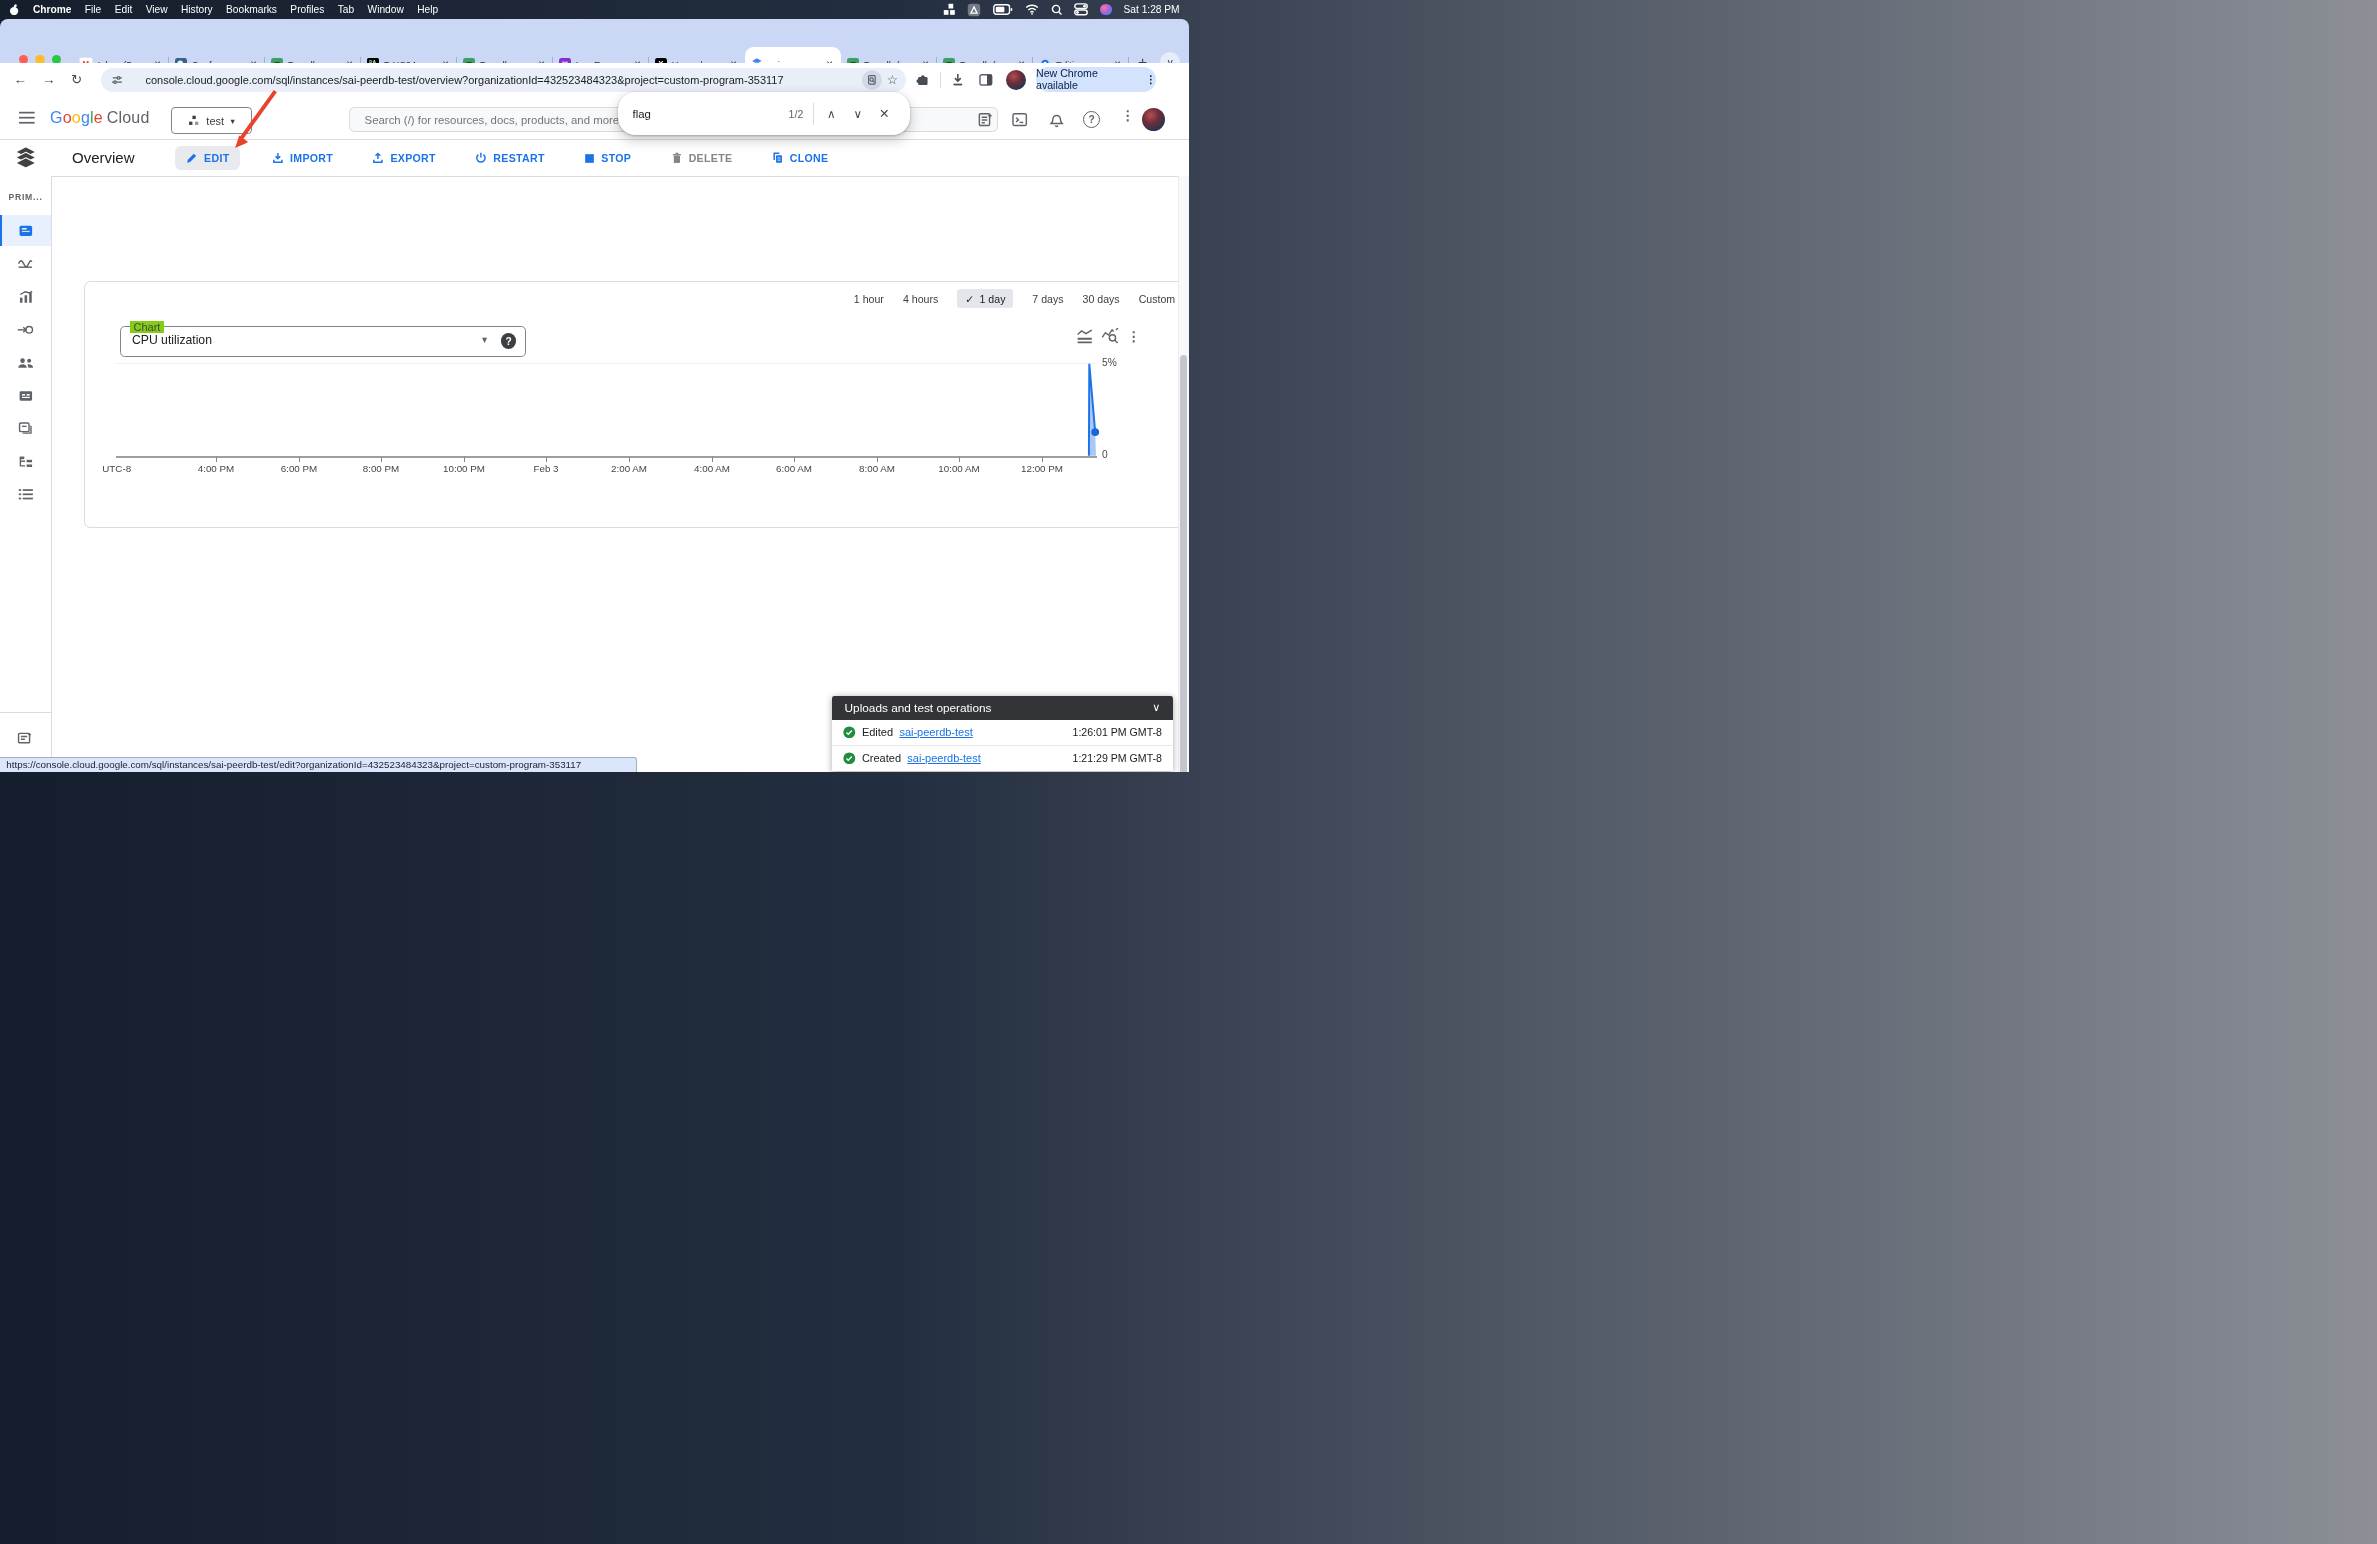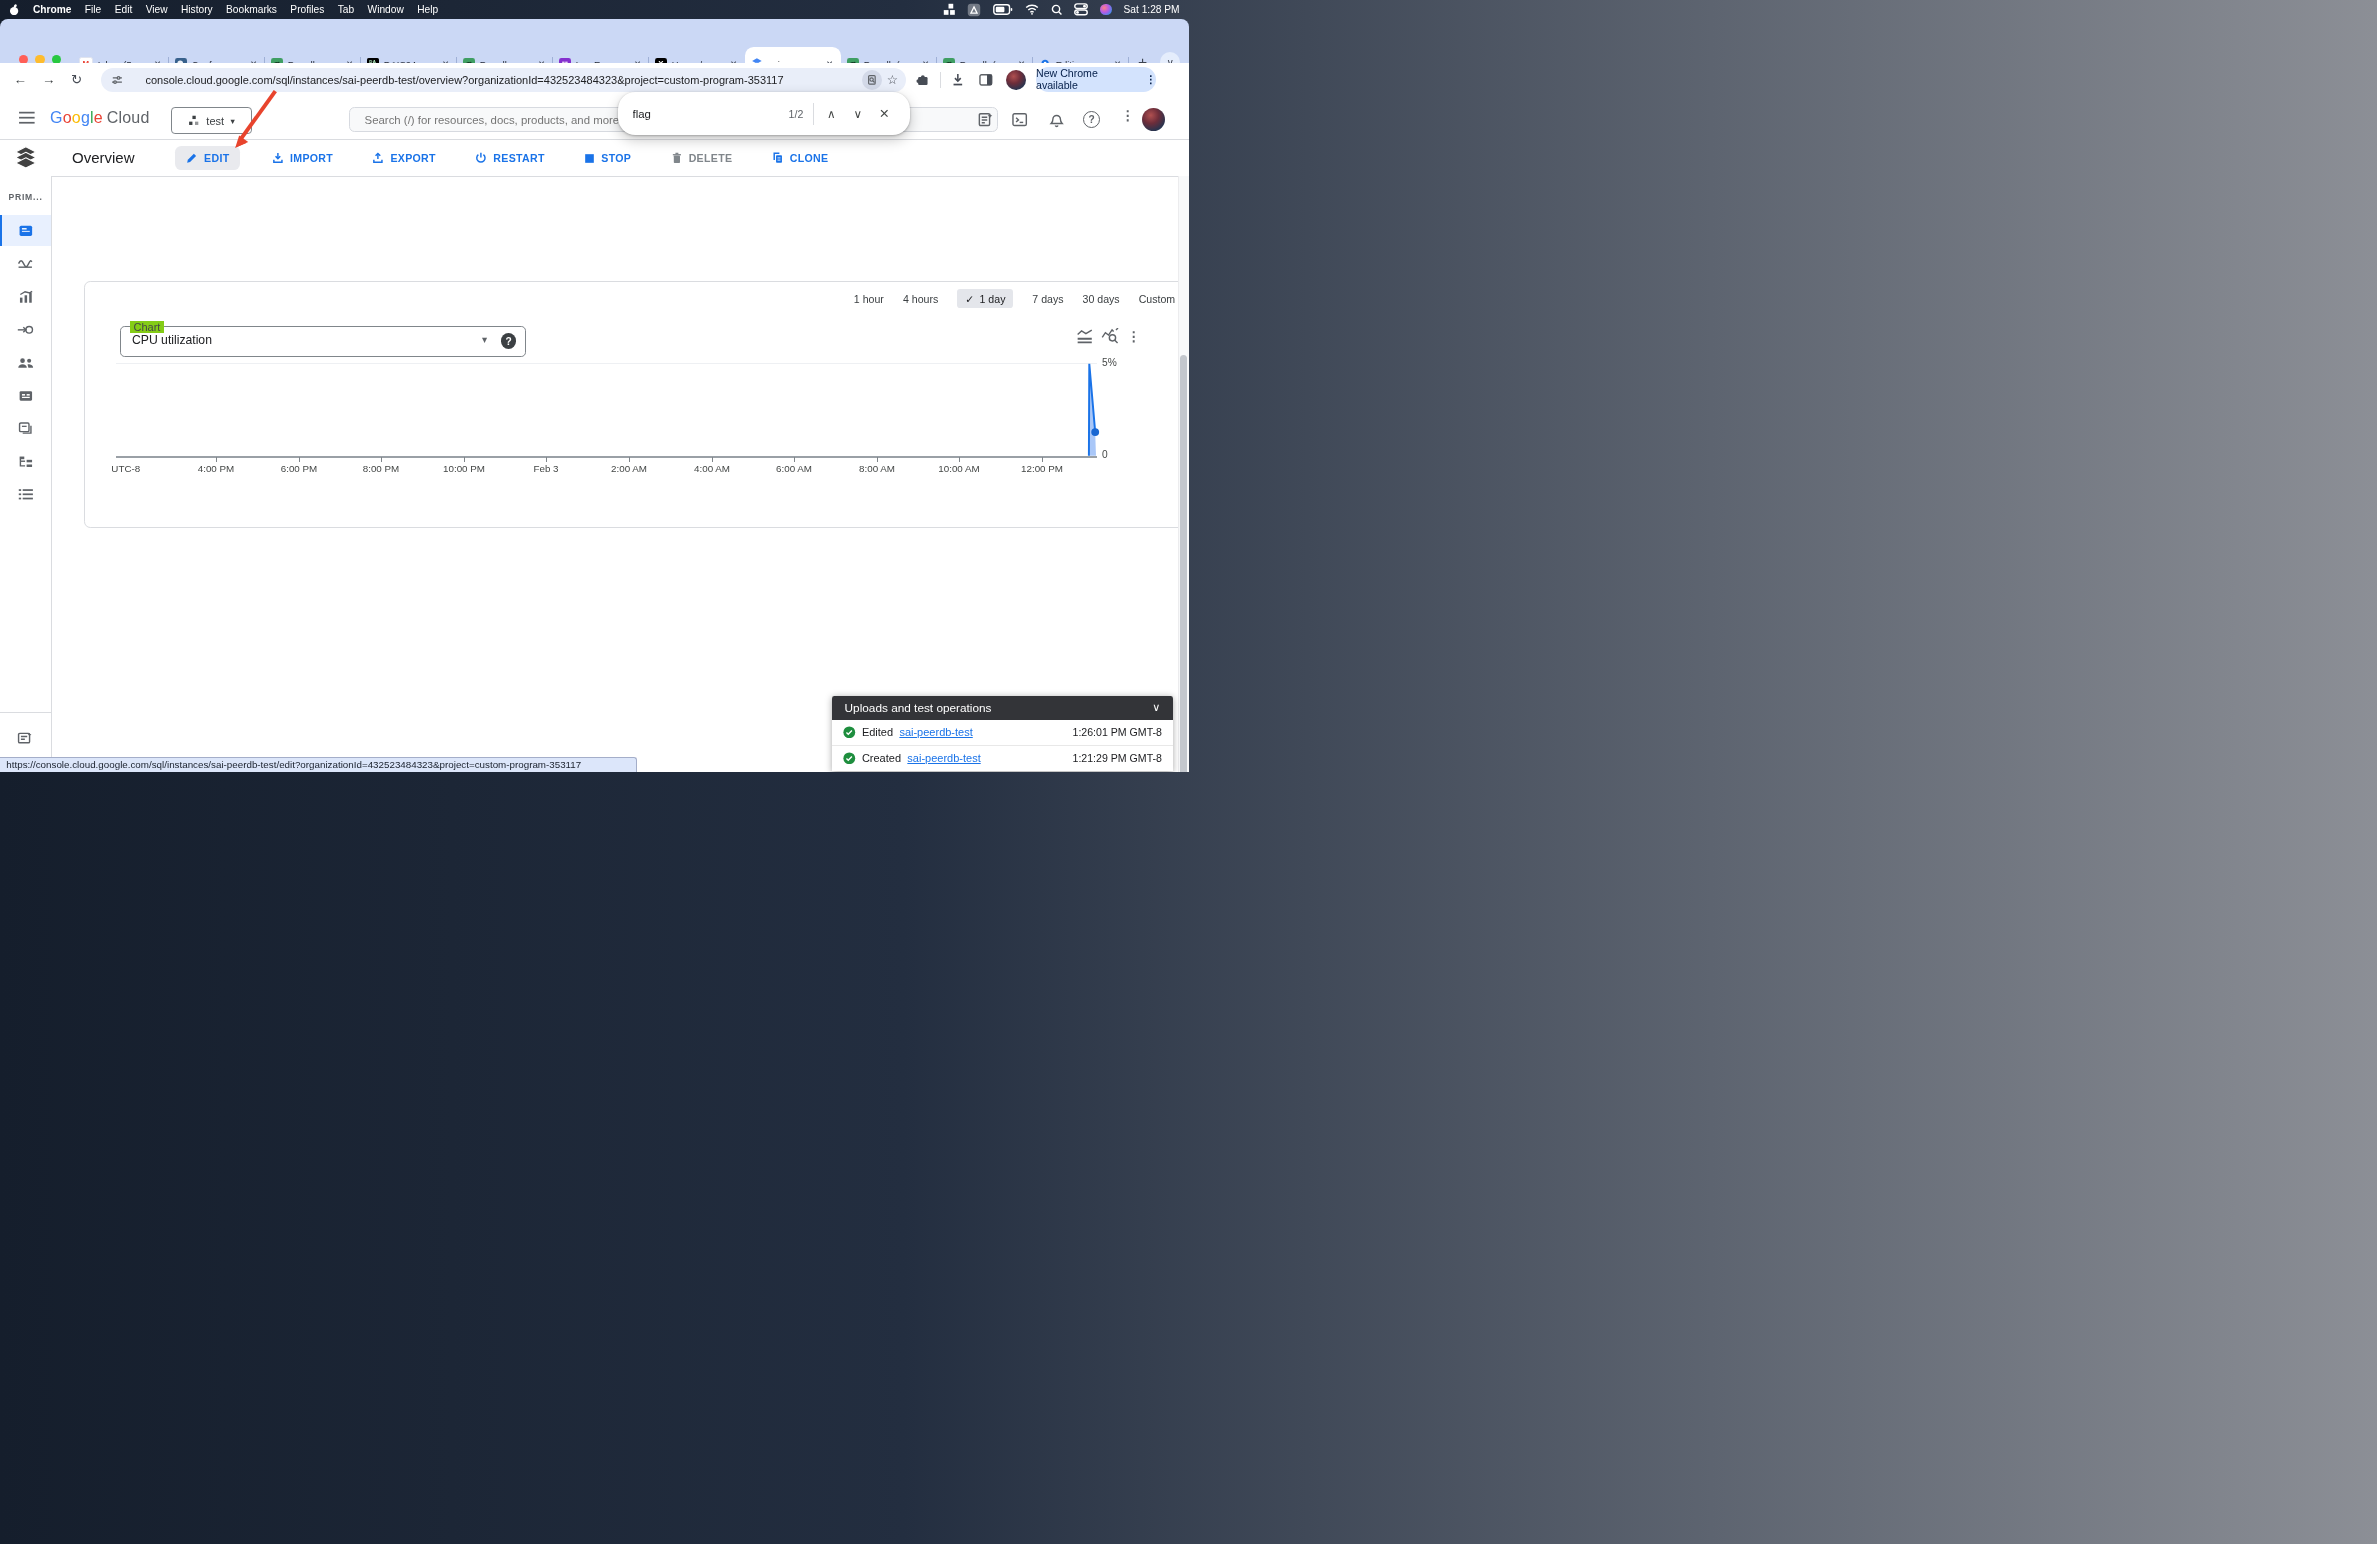--- a/index.html
+++ b/index.html
@@ -603,21 +603,21 @@
   <span class="tickm" style="left:296px"></span>
   <span class="tickm" style="left:379px"></span>
   <span class="tickm" style="left:461px"></span>
   <span class="tickm" style="left:544px"></span>
   <span class="tickm" style="left:627px"></span>
   <span class="tickm" style="left:709px"></span>
   <span class="tickm" style="left:792px"></span>
   <span class="tickm" style="left:874px"></span>
   <span class="tickm" style="left:957px"></span>
 
-  <span class="xlabel" style="left:17.3px;width:47px;text-align:center">UTC-8</span>
+  <span class="xlabel" style="left:17.3px;width:47px;text-align:left">UTC-8</span>
   <span class="xlabel" style="left:98px">4:00 PM</span>
   <span class="xlabel" style="left:181px">6:00 PM</span>
   <span class="xlabel" style="left:263px">8:00 PM</span>
   <span class="xlabel" style="left:346px">10:00 PM</span>
   <span class="xlabel" style="left:428px">Feb 3</span>
   <span class="xlabel" style="left:511px">2:00 AM</span>
   <span class="xlabel" style="left:594px">4:00 AM</span>
   <span class="xlabel" style="left:676px">6:00 AM</span>
   <span class="xlabel" style="left:759px">8:00 AM</span>
   <span class="xlabel" style="left:841px">10:00 AM</span>

